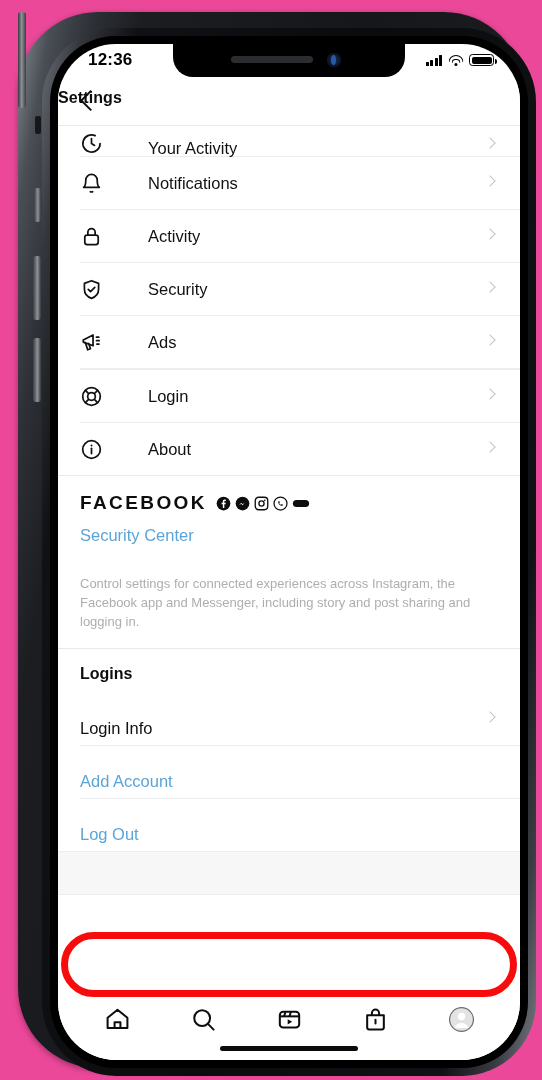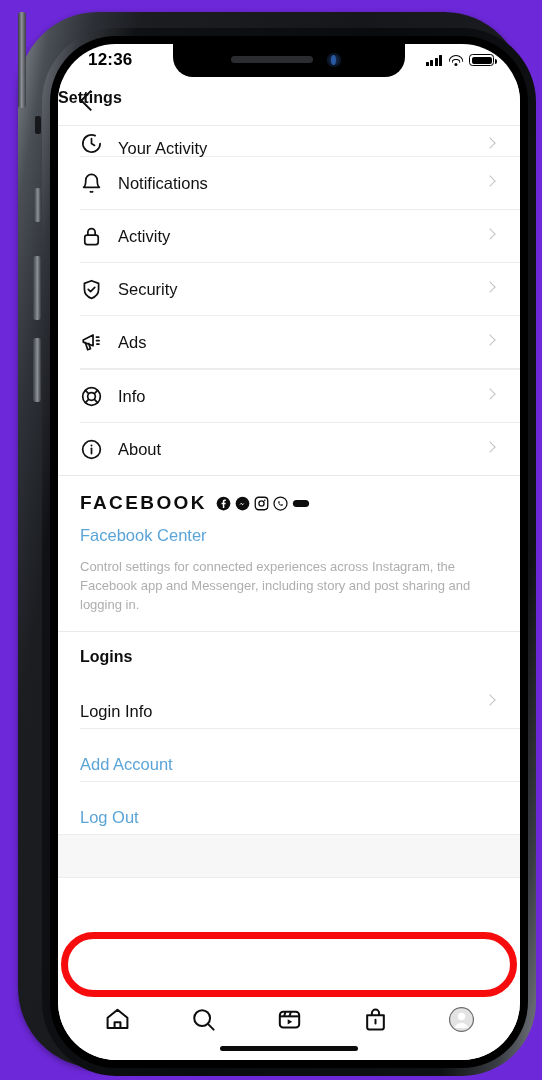--- a/index.html
+++ b/index.html
@@ -1,20 +1,20 @@
 <!DOCTYPE html>
 <html><head>
 <meta charset="utf-8">
 <style>
   * { margin:0; padding:0; box-sizing:border-box; }
   html,body{ width:542px; height:1080px; background:#ffffff; overflow:hidden; }
   body{ font-family:"Liberation Sans", sans-serif; }
 
   
-  #stage{ position:relative; width:542px; height:1080px; background:#6d28d9; }
+  #stage{ position:relative; width:542px; height:1080px; background:#ec4899; }
 
   .phone-body{
     position:absolute; left:18px; top:12px; width:506px; height:1056px;
     border-radius:80px;
     background:linear-gradient(100deg,#8c9097 0%,#4a4e55 5%,#2d3036 11%,#1b1d21 18%,
                #15171a 50%,#1b1d21 82%,#33363c 89%,#5c6067 95%,#9a9ea5 100%);
     box-shadow:0 2px 6px rgba(0,0,0,.35);
   }
   .phone-inner{
     position:absolute; left:24px; top:16px; width:494px; height:1048px;
@@ -84,42 +84,42 @@
   .back::before{ content:""; position:absolute; left:10px; top:7px; width:13px; height:13px;
                  border-left:2.4px solid #0f0f0f; border-bottom:2.4px solid #0f0f0f;
                  transform:rotate(45deg); }
   .nav-title{ position:absolute; left:0; right:0; top:9px; text-align:left;
               font-size:16px; font-weight:700; color:#0d0d0d; letter-spacing:.1px; }
 
   
   .content{ position:relative; height:872px; background:#fff; overflow:hidden; }
 
   .row{ position:relative; height:52px; display:flex; align-items:center;
-        padding:0 36px 0 22px; background:#fff; cursor:pointer; }
+        padding:0 36px 0 22px; background:#fff; cursor:pointer;gap:30px; }
   .row .ic{ width:34px; height:30px; flex:0 0 34px; display:flex;
             align-items:center; justify-content:flex-start; }
   .row .lbl{ font-size:16.5px; color:#111; margin-left:4px; }
   .row .chev{ position:absolute; right:26px; top:50%; margin-top:-6px;
               width:8px; height:8px; border-right:1.8px solid #c4c4c4;
               border-top:1.8px solid #c4c4c4; transform:rotate(45deg); }
   .row.clipped{ height:30px; align-items:flex-end; }
   .row.clipped .ic, .row.clipped .lbl{ margin-bottom:-2px; }
   .row.clipped .chev{ top:auto; bottom:9px; margin-top:0; }
 
   .hr{ height:1px; background:#e9e9e9; margin:0 0 0 0; }
   .hr-inset{ height:1px; background:#ededed; margin-left:22px; }
 
   
   .fb-sec{ padding:16px 22px 0 22px; background:#fff; }
   .fb-head{ display:flex; align-items:center; gap:9px; }
   .fb-word{ font-size:19px; font-weight:700; letter-spacing:2.4px; color:#0d0d0d; }
   .fb-icons{ display:flex; align-items:center; gap:4px; }
   .fb-icons svg{ display:block; }
   .fb-link{ font-size:16.5px; margin-top:12px; cursor:pointer; }
-  .fb-desc{ font-size:13px; line-height:1.45; color:#aeaeae; margin-top:13px;
+  .fb-desc{ font-size:13px; line-height:1.45; color:#aeaeae; margin-top:30px;
             padding-bottom:16px; }
 
   .sec-head{ font-size:16px; font-weight:700; color:#0d0d0d;
              padding:16px 22px 10px 22px; background:#fff; }
   .row.link .lbl{ margin-left:0;margin-top:20px; }
   .row.link{ padding-left:22px; }
 
   
   .oval{ position:absolute; left:3px; top:806px; width:456px; height:65px;
          border:7px solid #f60c0c; border-radius:34px; z-index:25;
@@ -253,21 +253,21 @@
         <div class="hr-inset"></div>
 
         <div class="row">
           <span class="ic">
             <svg width="23" height="23" viewBox="0 0 24 24" fill="none" stroke="#111" stroke-width="1.8">
               <circle cx="12" cy="12" r="9.2"></circle>
               <circle cx="12" cy="12" r="4"></circle>
               <path d="M5.2 5.2 9.2 9.2M18.8 5.2 14.8 9.2M5.2 18.8 9.2 14.8M18.8 18.8 14.8 14.8"></path>
             </svg>
           </span>
-          <span class="lbl">Info</span>
+          <span class="lbl">Login</span>
           <span class="chev"></span>
         </div>
         <div class="hr-inset"></div>
 
         <div class="row">
           <span class="ic">
             <svg width="23" height="23" viewBox="0 0 24 24" fill="none" stroke="#111" stroke-width="1.8" stroke-linecap="round">
               <circle cx="12" cy="12" r="9.2"></circle>
               <path d="M12 10.8v5.4"></path>
               <circle cx="12" cy="7.8" r="1" fill="#111" stroke="none"></circle>
@@ -298,21 +298,21 @@
               </svg>
               <svg width="15" height="15" viewBox="0 0 24 24">
                 <circle cx="12" cy="12" r="10.4" fill="none" stroke="#0d0d0d" stroke-width="2"></circle>
                 <path d="M9.3 8.1c.3-.1.6 0 .8.4l.7 1.5c.1.3 0 .5-.2.7l-.5.5c-.1.2-.2.3 0 .6.5.9 1.4 1.7 2.4 2.1.3.1.5.1.6-.1l.5-.6c.2-.2.4-.3.7-.2l1.5.7c.3.2.4.5.3.8-.3.9-1.3 1.4-2.3 1.2-2.5-.5-4.9-2.8-5.4-5.3-.2-1 .3-2 1.1-2.3z" fill="#0d0d0d"></path>
               </svg>
               <svg width="18" height="15" viewBox="0 0 30 24">
                 <rect x="1.5" y="6" width="27" height="12" rx="6" fill="#0d0d0d"></rect>
               </svg>
             </span>
           </div>
-          <div class="fb-link" style="color:#5ba4d8;">Facebook Center</div>
+          <div class="fb-link" style="color:#5ba4d8;">Security Center</div>
           <div class="fb-desc">Control settings for connected experiences across Instagram, the Facebook app and Messenger, including story and post sharing and logging in.</div>
         </div>
 
         <div class="hr"></div>
 
         <div class="sec-head">Logins</div>
 
         <div class="row link">
           <span class="lbl">Login Info</span>
           <span class="chev"></span>

